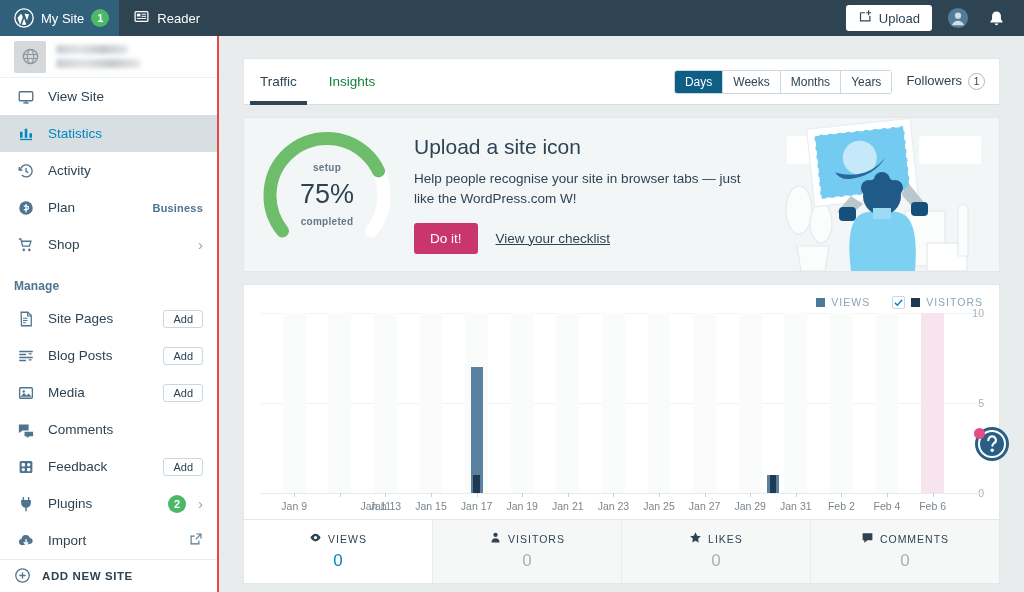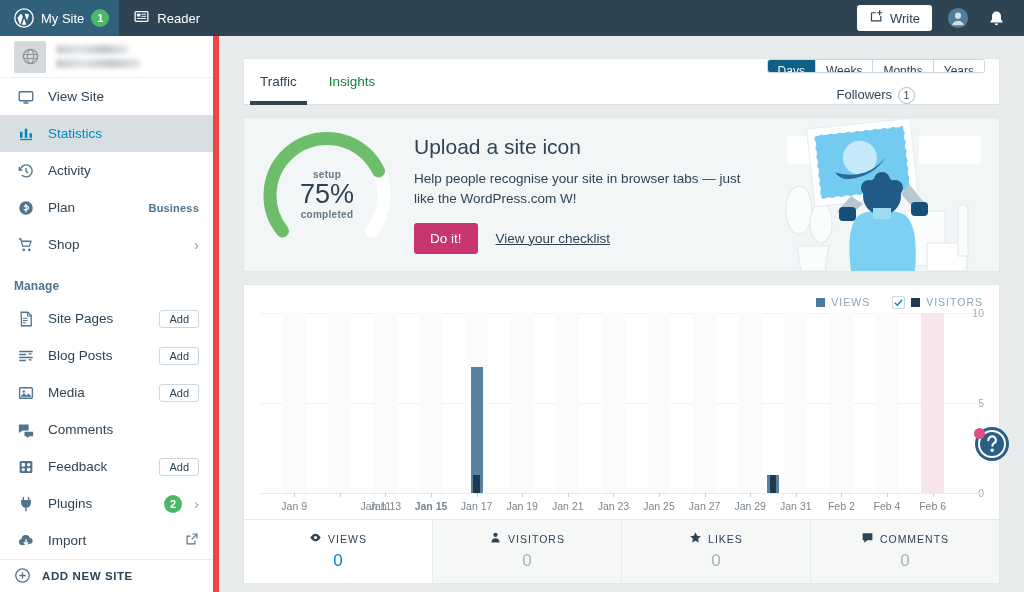--- a/index.html
+++ b/index.html
@@ -39,21 +39,21 @@
     font-family: "Liberation Sans", sans-serif;
   }
   .mh-icon-btn {
     width: 24px; height: 24px; display: flex; align-items: center;
     justify-content: center; cursor: pointer;
   }
 
   
   #sidebar {
     position: absolute; top: 36px; left: 0; width: 219px; height: 556px;
-    background: #fff; border-right: 6px solid #ef4444;
+    background: #fff; border-right: 2px solid #ef4444;
     display: flex; flex-direction: column;
   }
   #site-header {
     display: flex; align-items: center; gap: 10px;
     height: 52px; padding: 0 14px; border-bottom: 1px solid #eef0f1;
   }
   #site-avatar {
     width: 32px; height: 32px; background: #d5d9dc; border-radius: 2px;
     display: flex; align-items: center; justify-content: center; flex: 0 0 32px;
   }
@@ -100,21 +100,21 @@
   .stab {
     display: flex; align-items: center; padding: 0 16px; font-size: 13.5px;
     cursor: pointer; color: #15803d; position: relative;
   }
   .stab.active { color: #2e4453; }
   .stab.active::after {
     content: ''; position: absolute; left: 6px; right: 6px; bottom: -1px;
     height: 4px; background: #2e4453;
   }
   #tabbar-right { margin-left: auto; display: flex; align-items: center;
-    gap: 14px; padding-right: 14px; flex-direction: column; }
+    gap: 14px; padding-right: 14px; }
   .seg { display: flex; border: 1px solid #c8d7e1; border-radius: 3px; overflow: hidden; }
   .seg div {
     font-size: 12px; padding: 4px 10px; cursor: pointer; color: #2e4453;
     background: #fff; border-right: 1px solid #c8d7e1;
   }
   .seg div:last-child { border-right: none; }
   .seg div.on { background: #0e5e85; color: #fff; }
   #followers-link {
     font-size: 13px; color: #2e4453; display: flex; align-items: flex-start; gap: 6px;
     cursor: pointer;
@@ -128,21 +128,21 @@
   
   #promo {
     margin: 12px 24px 0 24px; background: #f3f6f7; height: 155px;
     border: 1px solid #e3e7e9; display: flex; align-items: center;
     position: relative; overflow: hidden;
   }
   #gauge { width: 130px; height: 130px; margin-left: 18px; position: relative;
     flex: 0 0 130px; }
   #gauge-text {
     position: absolute; inset: 0; display: flex; flex-direction: column;
-    align-items: center; justify-content: center; gap: 1px;
+    align-items: center; justify-content: center; gap: 8px;
   }
   #gauge-setup { font-size: 10px; font-weight: 600; color: #657786; letter-spacing: .3px;}
   #gauge-pct { font-size: 27px; color: #2e4453; font-weight: 400; line-height: 1; }
   #gauge-completed { font-size: 10px; font-weight: 600; color: #657786; letter-spacing: .3px;}
   #promo-body { margin-left: 22px; max-width: 330px; }
   #promo-title { font-size: 21px; color: #2e4453; font-weight: 400; margin-bottom: 10px; }
   #promo-desc { font-size: 13.5px; color: #2e4453; line-height: 1.45; margin-bottom: 14px; }
   #promo-actions { display: flex; align-items: center; gap: 18px; }
   #doit-button {
     background: #c9356e; color: #fff; border: none; border-radius: 3px;
@@ -236,21 +236,21 @@
     </div>
   </div>
   <div id="masthead-right">
     <button id="write-button">
       <span>
         <svg viewBox="0 0 24 24" width="15" height="15">
             <path d="M4 6h7M4 6v13h15V11" fill="none" stroke="#2e4453" stroke-width="1.9"></path>
             <path d="M17 2v8M13 6h8" stroke="#2e4453" stroke-width="1.9"></path>
           </svg>
       </span>
-      <span>Write</span>
+      <span>Upload</span>
     </button>
     <span class="mh-icon-btn">
       <svg viewBox="0 0 24 24" width="22" height="22">
           <circle cx="12" cy="12" r="11" fill="#4f7d9b"></circle>
           <circle cx="12" cy="9.5" r="3.4" fill="#d7dde1"></circle>
           <path d="M5.4 20c1.1-3.3 3.6-5 6.6-5s5.5 1.7 6.6 5" fill="#d7dde1"></path>
         </svg>
     </span>
     <span class="mh-icon-btn">
       <svg viewBox="0 0 24 24" width="19" height="19">
@@ -581,21 +581,21 @@
     <div id="xaxis">
       <div id="axisline"></div>
       <div id="xaxis-inner">
           <div class="tick" style="left: 5%;"></div>
           <div class="xlabel" style="left: 5%;">Jan 9</div>
           <div class="tick" style="left: 11.6667%;"></div>
           <div class="xlabel" style="left: 11.6667%; margin-left: 36px;">Jan 11</div>
           <div class="tick" style="left: 18.3333%;"></div>
           <div class="xlabel" style="left: 18.3333%;">Jan 13</div>
           <div class="tick" style="left: 25%;"></div>
-          <div class="xlabel" style="left: 25%; font-weight: bold;">Jan 15</div>
+          <div class="xlabel" style="left: 25%;">Jan 15</div>
           <div class="tick" style="left: 31.6667%;"></div>
           <div class="xlabel" style="left: 31.6667%;">Jan 17</div>
           <div class="tick" style="left: 38.3333%;"></div>
           <div class="xlabel" style="left: 38.3333%;">Jan 19</div>
           <div class="tick" style="left: 45%;"></div>
           <div class="xlabel" style="left: 45%;">Jan 21</div>
           <div class="tick" style="left: 51.6667%;"></div>
           <div class="xlabel" style="left: 51.6667%;">Jan 23</div>
           <div class="tick" style="left: 58.3333%;"></div>
           <div class="xlabel" style="left: 58.3333%;">Jan 25</div>

